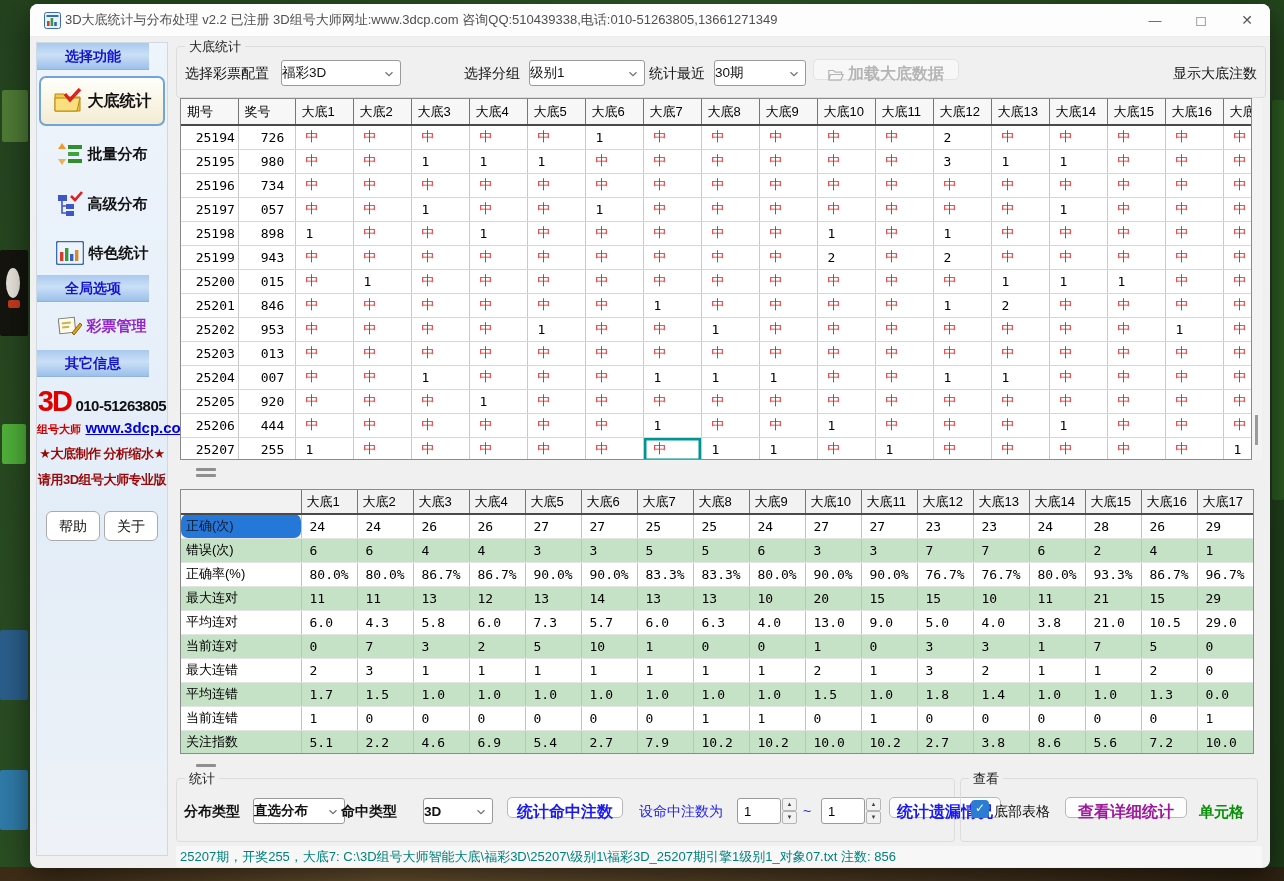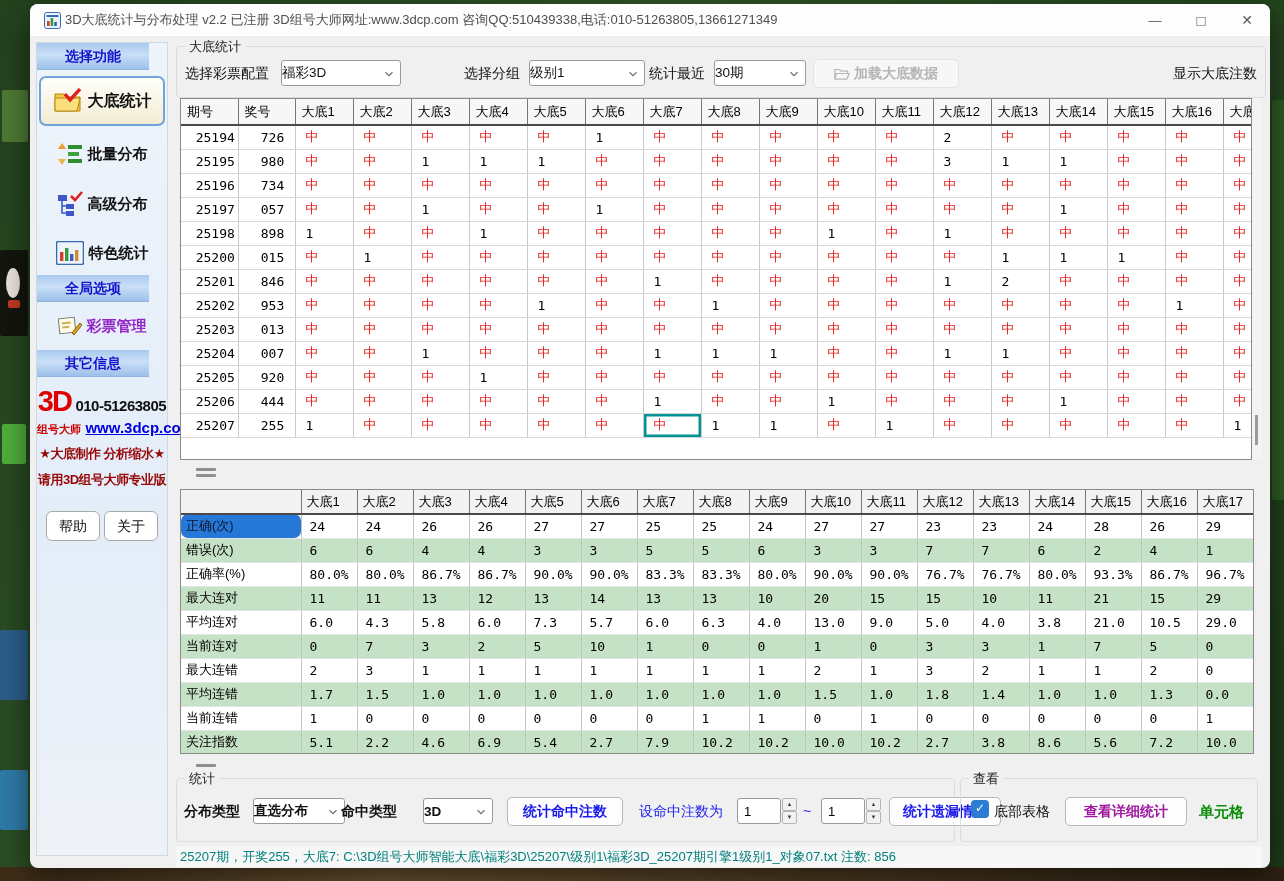--- a/index.html
+++ b/index.html
@@ -44,22 +44,22 @@
   .fset { position:absolute; border:1px solid #dcdcdc; border-radius:4px; }
   .legend { position:absolute; top:-9px; left:8px; background:#f0f0f0; padding:0 4px;
     font-size:13px; color:#222; }
   .lbl { position:absolute; font-size:14px; color:#111; white-space:nowrap; }
   .lbl.b { font-weight:bold; }
   .lbl.blue { color:#2222ee; }
   .combo { position:absolute; height:26px; background:#fff; border:1px solid #9a9a9a;
     border-radius:3px; display:flex; align-items:center; font-size:13.5px;
     color:#111; }
   .combo svg { position:absolute; right:4px; top:6px; }
-  .btn { position:absolute; height:29px; background:#fdfdfd; border:1px solid #b8b8b8;
-    border-radius:5px; font-size:14px; font-weight:bold; text-align:center; line-height:27px;
+  .btn { position:absolute; height:21px; background:#fdfdfd; border:1px solid #b8b8b8;
+    border-radius:5px; font-size:16px; font-weight:bold; text-align:center; line-height:27px;
     white-space:nowrap; }
   .btn.blue { color:#1a1aee; }
   .btn.purple { color:#a018a0; }
   .btn.disabled { color:#b5b5b5; border-color:#e2e2e2; background:#f7f7f7; font-weight:bold; }
   .spin { position:absolute; width:60px; height:26px; display:flex; }
   .spin .val { width:44px; height:26px; border:1px solid #9a9a9a; border-radius:3px; background:#fff;
     font-size:13px; padding:5px 0 0 6px; }
   .spin .arr { width:15px; display:flex; flex-direction:column; margin-left:1px; }
   .spin .arr span { height:13px; border:1px solid #b5b5b5; background:#f2f2f2; font-size:6px;
     color:#444; text-align:center; line-height:11px; border-radius:2px; }
@@ -385,20 +385,41 @@
             <td class="num">1</td>
             <td class="hit">中</td>
             <td class="num">1</td>
             <td class="hit">中</td>
             <td class="hit">中</td>
             <td class="hit">中</td>
             <td class="hit">中</td>
             <td class="hit">中</td>
           </tr>
           <tr>
+            <td class="key">25199</td>
+            <td class="key">943</td>
+            <td class="hit">中</td>
+            <td class="hit">中</td>
+            <td class="hit">中</td>
+            <td class="hit">中</td>
+            <td class="hit">中</td>
+            <td class="hit">中</td>
+            <td class="hit">中</td>
+            <td class="hit">中</td>
+            <td class="hit">中</td>
+            <td class="num">2</td>
+            <td class="hit">中</td>
+            <td class="num">2</td>
+            <td class="hit">中</td>
+            <td class="hit">中</td>
+            <td class="hit">中</td>
+            <td class="hit">中</td>
+            <td class="hit">中</td>
+          </tr>
+          <tr>
             <td class="key">25200</td>
             <td class="key">015</td>
             <td class="hit">中</td>
             <td class="num">1</td>
             <td class="hit">中</td>
             <td class="hit">中</td>
             <td class="hit">中</td>
             <td class="hit">中</td>
             <td class="hit">中</td>
             <td class="hit">中</td>

